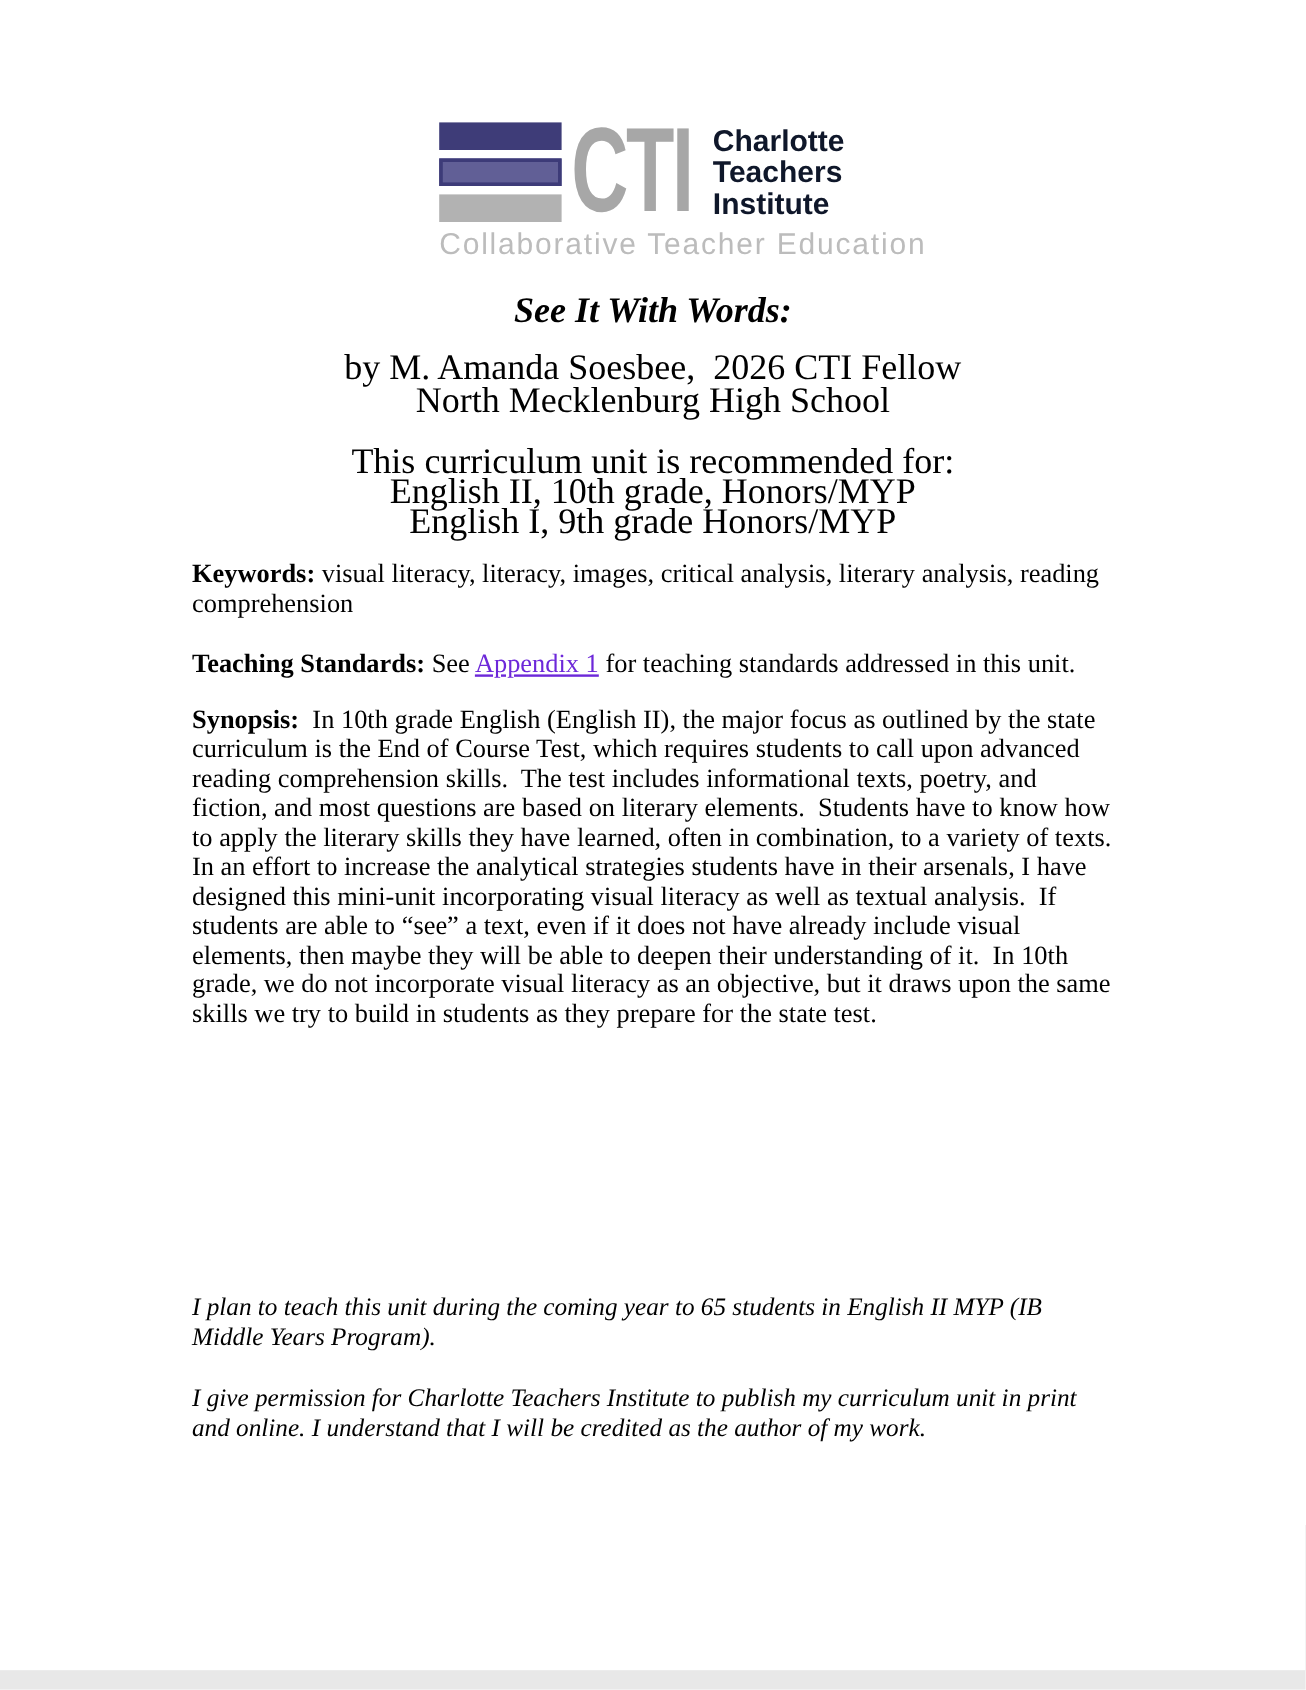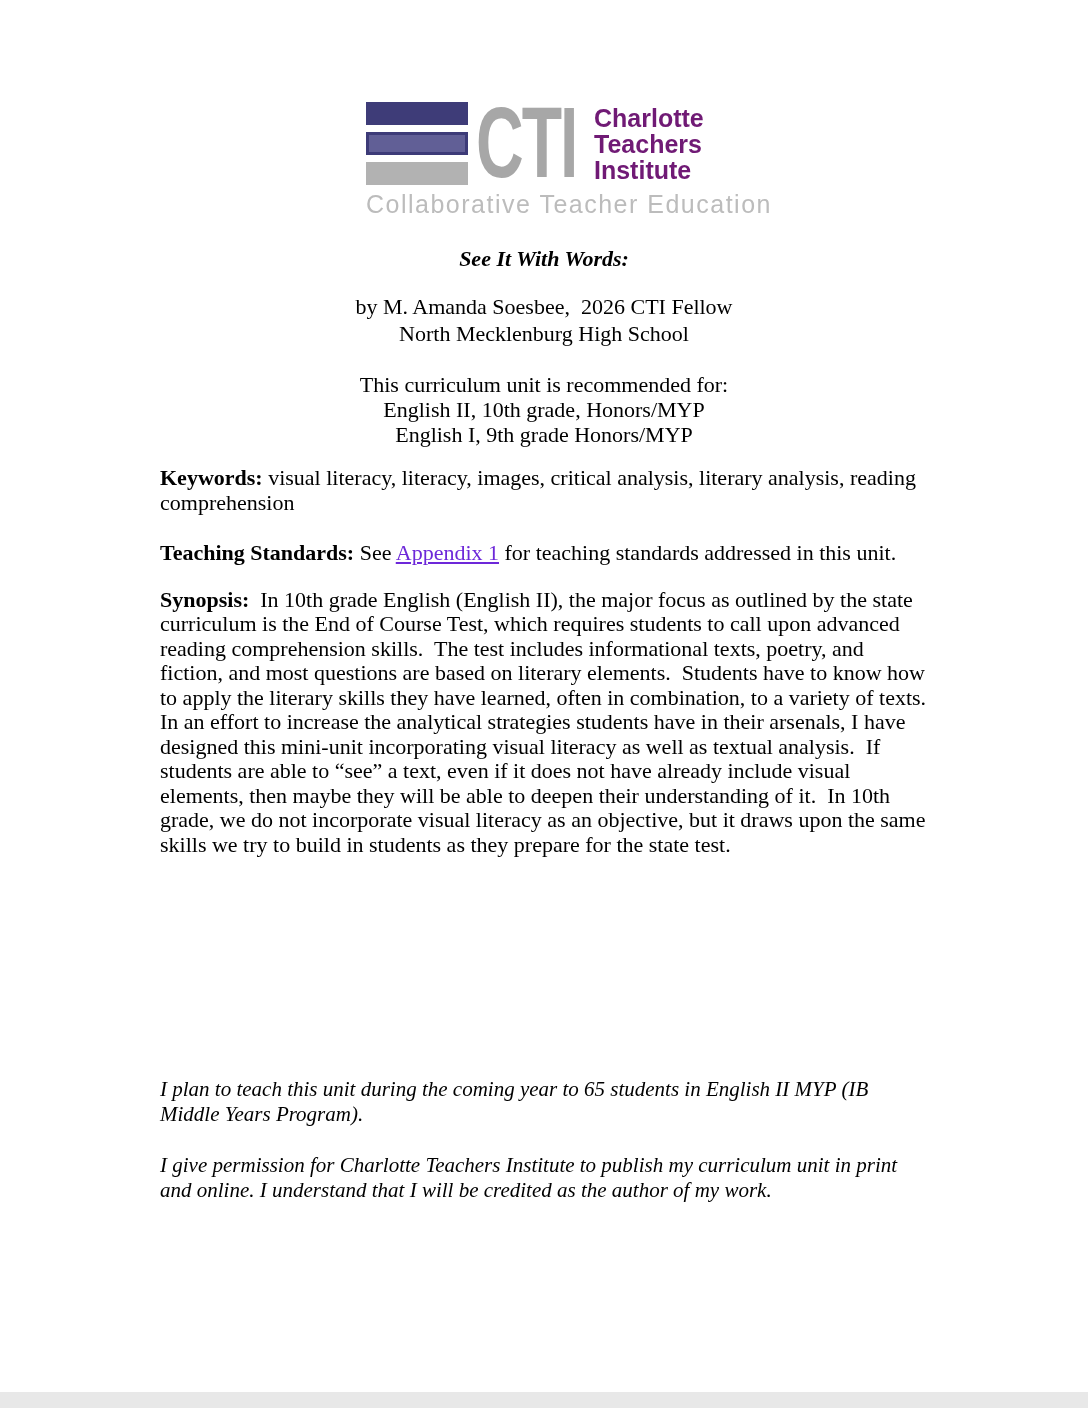--- a/index.html
+++ b/index.html
@@ -59,21 +59,21 @@
   .tagline {
     font-family: "Liberation Sans", sans-serif;
     font-weight: 400;
     font-size: 25px;
     letter-spacing: 1.5px;
     margin-top: 5px;
     white-space: nowrap;
   }
 
   
-  .center-block { text-align: center; font-size: 22px; line-height: 27px; }
+  .center-block { text-align: center; font-size: 30px; line-height: 27px; }
   .title-block { margin-top: 26px; font-weight: bold; font-style: italic; }
   .byline-block { margin-top: 21px; }
   .byline-block div, .center-block div { white-space: pre-wrap; }
   .recommend-block { margin-top: 25px; line-height: 25px; }
 
   
   .body-para {
     margin: 0 158px 0 160px;
     font-size: 22px;
     line-height: 24.5px;
@@ -101,21 +101,21 @@
   <div class="logo">
     <div class="logo-row">
       <div class="bars">
         <div class="bar" style="background-color: rgb(62, 60, 120);"></div>
         <div class="bar mid" style="background-color: rgb(97, 95, 150);"></div>
         <div class="bar" style="background-color: rgb(178, 178, 178);"></div>
       </div>
       <div class="cti-wrap">
         <div class="cti" style="color: rgb(167, 167, 167);">CTI</div>
       </div>
-      <div class="logo-name" style="color: #701a75;">
+      <div class="logo-name" style="color: #0f172a;">
         <div>Charlotte</div>
         <div>Teachers</div>
         <div>Institute</div>
       </div>
     </div>
     <div class="tagline" style="color: rgb(188, 188, 188); text-align: right;">Collaborative Teacher Education</div>
   </div>
 
   <div class="center-block title-block">
     <div>See It With Words:</div>

